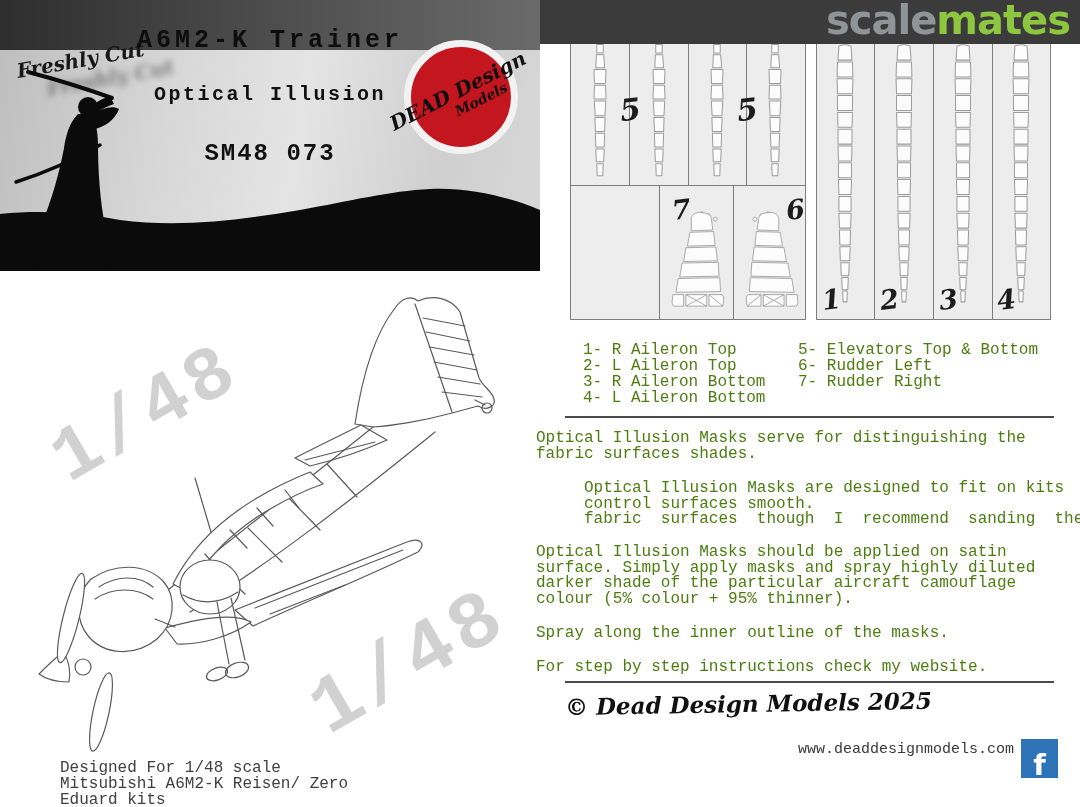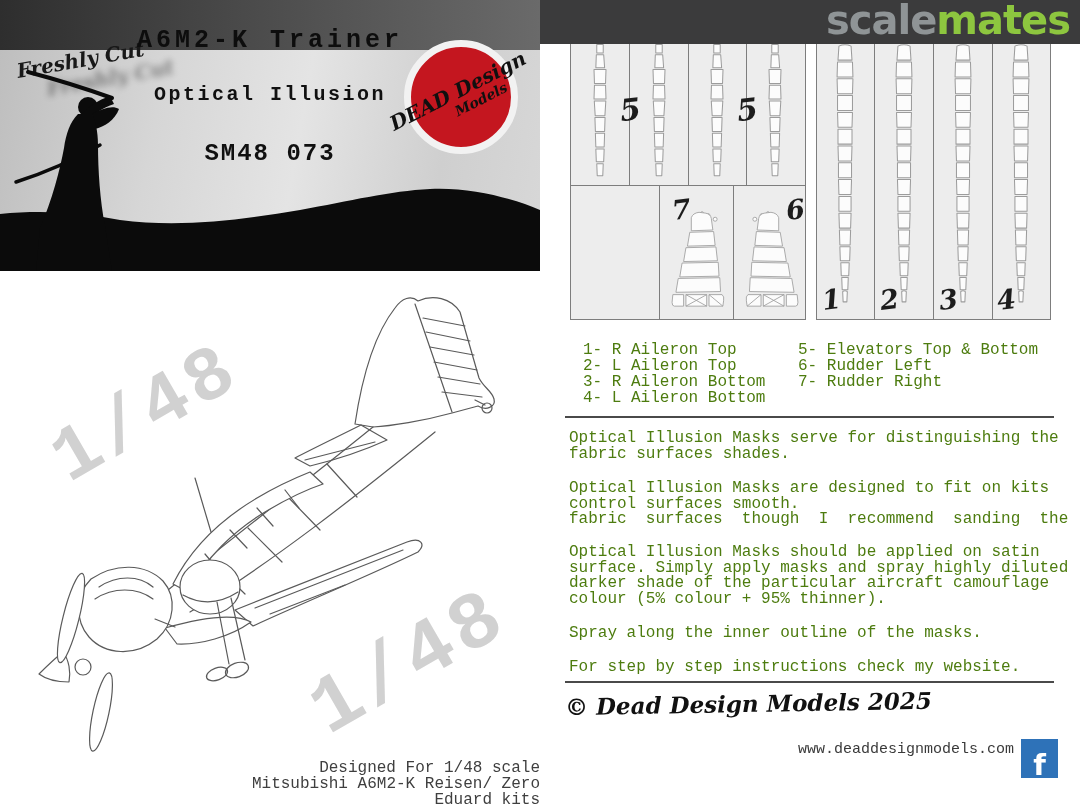--- a/index.html
+++ b/index.html
@@ -45,33 +45,33 @@
   .mlab { position:absolute; z-index:4; font-family:"DejaVu Serif",serif; font-style:italic;
           font-weight:700; color:#1c1c1c; transform:rotate(-7deg); }
   .masksvg { position:absolute; z-index:3; }
 
   
   .wm { position:absolute; font-weight:700; color:#c9c9c9; letter-spacing:5px; z-index:1;
         transform:rotate(-30deg); opacity:.85; }
   #wm1 { left:45px; top:372px; font-size:76px; }
   #wm2 { left:303px; top:618px; font-size:80px; }
   #aircraft { position:absolute; left:5px; top:292px; z-index:2; }
-  #caption { position:absolute; left:60px; top:760px; width:480px; text-align:right;
+  #caption { position:absolute; left:60px; top:760px; width:480px; text-align:left;
              font-size:16px; line-height:16px; color:#3f3f3f; z-index:3; }
 
   
   .rtext { position:absolute; color:#4d7c0f; font-size:16px; }
   #legend { left:583px; top:342px; width:470px; display:flex; }
   #legend .c1 { width:215px; }
   #legend div div { line-height:16px; white-space:pre; }
   .rule { position:absolute; left:565px; width:489px; border-top:2px solid #4a4a4a; }
   #rule1 { top:416px; } #rule2 { top:681px; }
-  .para { left:569px; width:492px; }
+  .para { left:536px; width:492px; }
   .para div { line-height:15.5px; white-space:pre; }
-  #p1 { top:431px; } #p2 { top:481px; } #p3 { top:545px; } #p4 { top:626px; } #p5 { top:660px; }
+  #p1 { top:431px; } #p2 { top:481px;margin-left:48px; } #p3 { top:545px; } #p4 { top:626px; } #p5 { top:660px; }
   #copyright { position:absolute; left:565px; top:690px; font-family:"DejaVu Serif",serif;
                font-style:italic; font-weight:700; font-size:23px; color:#111; transform:rotate(-1deg); }
   #urls { position:absolute; right:66px; top:740px; text-align:center; font-size:15px;
           line-height:19px; color:#3a3a3a; }
   #fb { position:absolute; right:22px; top:739px; width:37px; height:39px; background:#2e72b8;
         color:#ffffff; font-family:"DejaVu Sans",sans-serif; font-weight:700; font-size:29px;
         display:flex; align-items:flex-end; justify-content:center; line-height:26px; }
   svg .ln { fill:none; stroke:#5a5a5a; stroke-width:1.2; stroke-linejoin:round; stroke-linecap:round; }
   svg .lnf { fill:#ffffff; stroke:#5a5a5a; stroke-width:1.2; stroke-linejoin:round; }
   svg .cut { fill:#fcfcfc; stroke:#9c9c9c; stroke-width:1.1; stroke-linejoin:round; }

